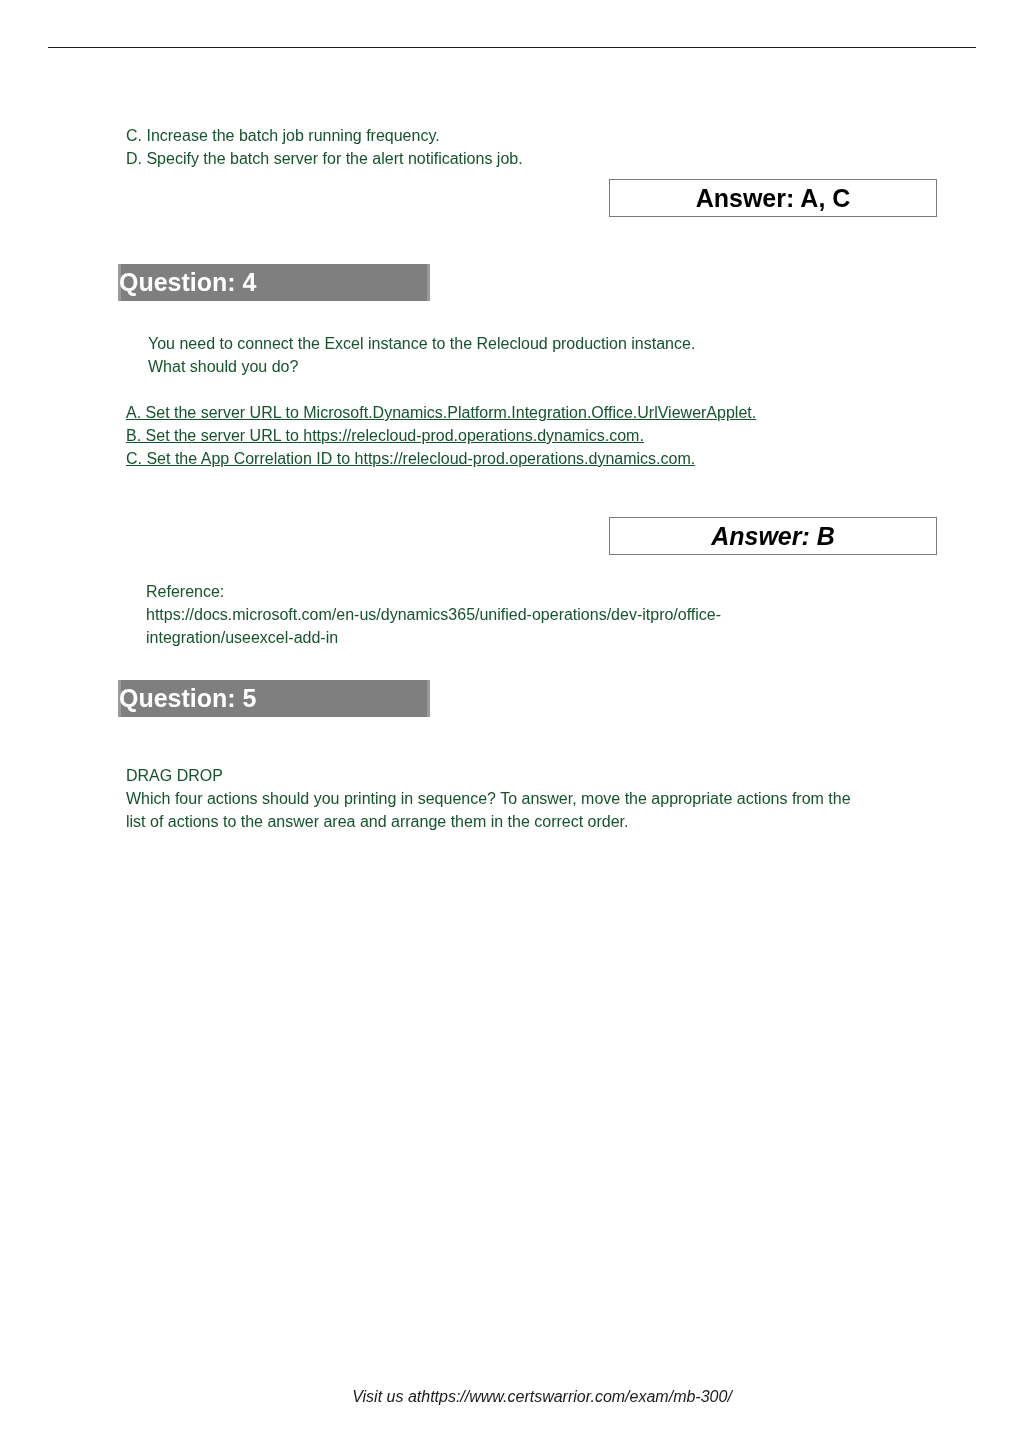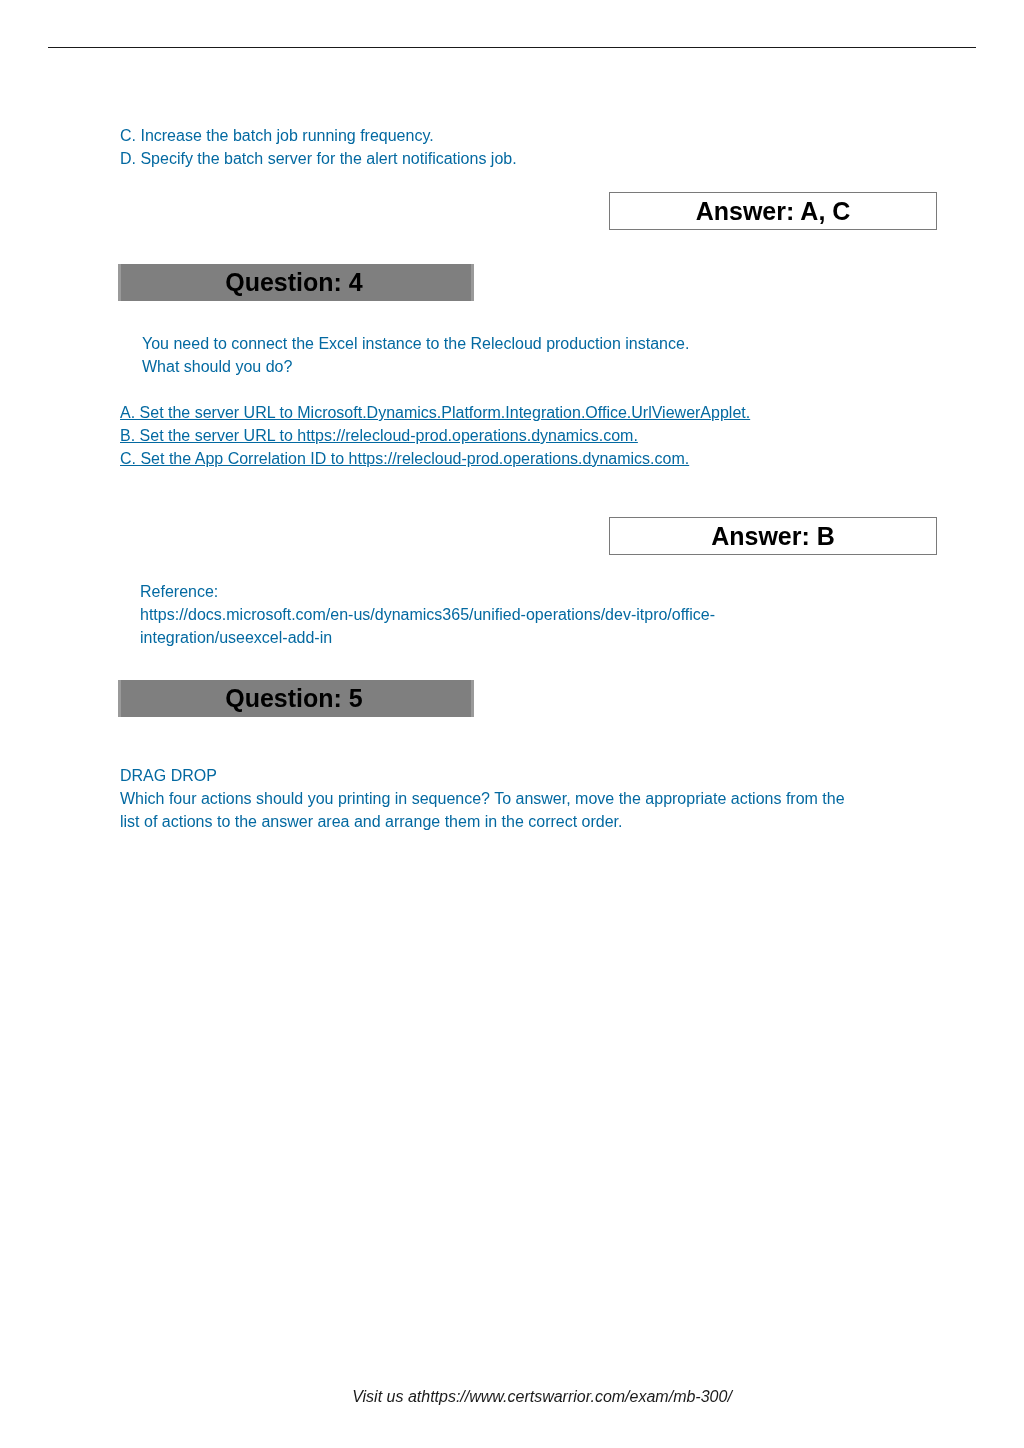--- a/index.html
+++ b/index.html
@@ -6,75 +6,75 @@
   body {
     width: 1024px; height: 1448px; position: relative; overflow: hidden;
     font-family: "Liberation Sans", "DejaVu Sans", sans-serif;
     color: #111111;
   }
   .top-rule {
     position: absolute; left: 48px; top: 47px; width: 928px; height: 0;
     border-top: 1.5px solid #1a1a1a;
   }
   .text-block {
-    position: absolute; left: 120px;
-    font-size: 16px; line-height: 23px; color: #0369a1;
+    position: absolute; left: 126px;
+    font-size: 16px; line-height: 23px; color: #14532d;
   }
   .text-block div { white-space: nowrap; }
   .answer-box {
     position: absolute; left: 609px; width: 328px; height: 38px;
     border: 1px solid #7a7a7a; background: #ffffff;
     display: flex; align-items: center; justify-content: center;
     font-size: 25px; font-weight: bold; color: #000000;
     box-sizing: border-box;
   }
   .question-banner {
-    position: absolute; left: 118px; width: 356px; height: 37px;
+    position: absolute; left: 118px; width: 312px; height: 37px;
     background: #7f7f7f;
     border-left: 3px solid #9a9a9a; border-right: 3px solid #9a9a9a;
     box-sizing: border-box;
-    display: flex; align-items: center; justify-content: center;
-    color: #000000; font-size: 25px; font-weight: bold;
+    display: flex; align-items: center; 
+    color: #ffffff; font-size: 25px; font-weight: bold;
   }
   .question-banner span { position: relative; left: -2px; }
   .footer {
     position: absolute; left: 0; width: 1024px; top: 1388px;
     text-align: center; font-style: italic; font-size: 16px; color: #1a1a1a; padding-left: 30px;
   }
 </style>
 </head>
 <body>
 
 <div class="top-rule"></div>
 
 <div class="text-block" style="top:124px;">
   <div>C. Increase the batch job running frequency.</div>
   <div>D. Specify the batch server for the alert notifications job.</div>
 </div>
 
-<div class="answer-box" style="top:192px;">
+<div class="answer-box" style="top:179px;">
   <span>Answer: A, C</span>
 </div>
 
 <div class="question-banner" style="top:264px;">
   <span>Question: 4</span>
 </div>
 
 <div class="text-block" style="top:332px;margin-left:22px;">
   <div>You need to connect the Excel instance to the Relecloud production instance.</div>
   <div>What should you do?</div>
 </div>
 
 <div class="text-block" style="top:401px;text-decoration:underline;">
   <div>A. Set the server URL to Microsoft.Dynamics.Platform.Integration.Office.UrlViewerApplet.</div>
   <div>B. Set the server URL to https://relecloud-prod.operations.dynamics.com.</div>
   <div>C. Set the App Correlation ID to https://relecloud-prod.operations.dynamics.com.</div>
 </div>
 
-<div class="answer-box" style="top:517px;">
+<div class="answer-box" style="top:517px;font-style:italic;">
   <span>Answer: B</span>
 </div>
 
 <div class="text-block" style="top:580px;margin-left:20px;">
   <div>Reference:</div>
   <div>https://docs.microsoft.com/en-us/dynamics365/unified-operations/dev-itpro/office-</div>
   <div>integration/useexcel-add-in</div>
 </div>
 
 <div class="question-banner" style="top:680px;">

